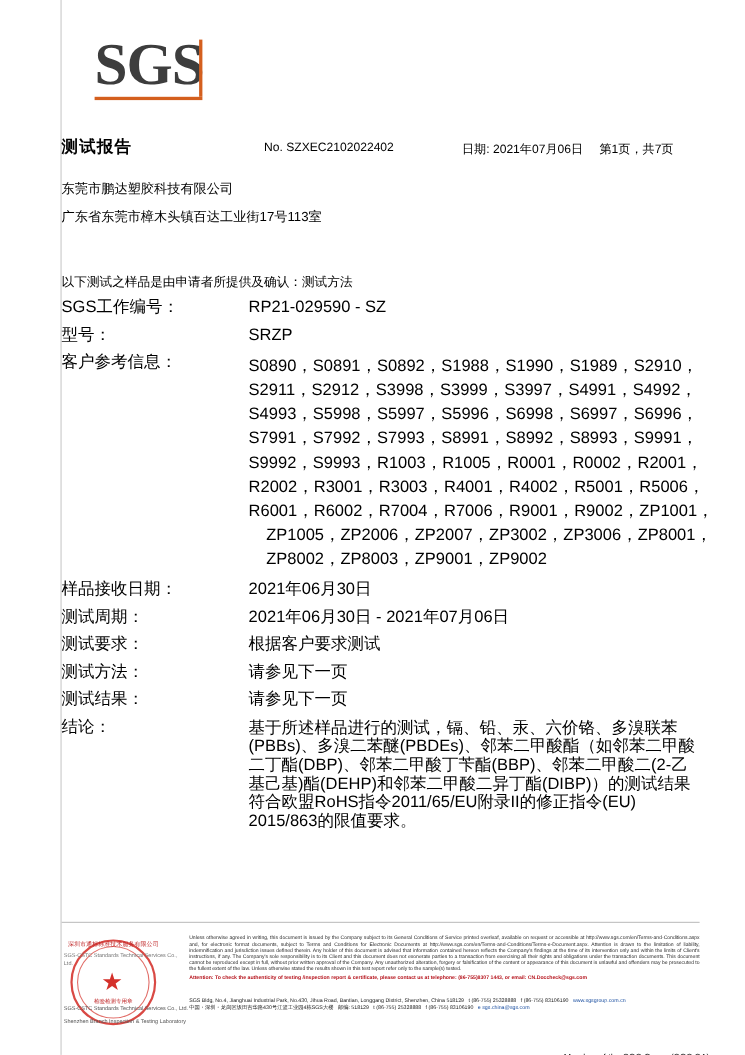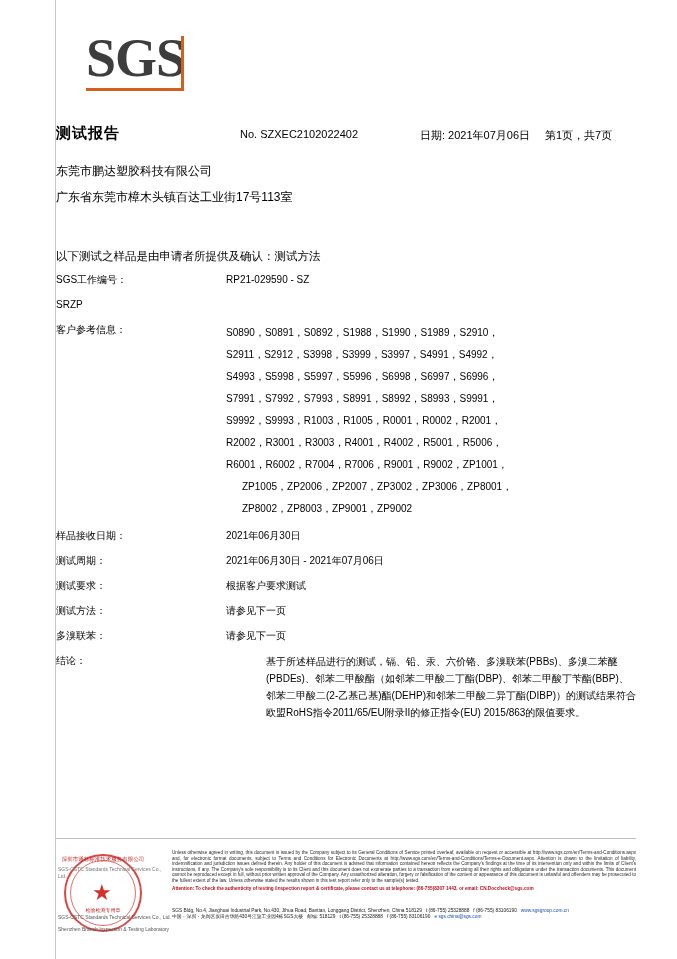--- a/index.html
+++ b/index.html
@@ -115,21 +115,21 @@
     top: 249px;
     font-size: 11.5px;
   }
 
   
   .fields {
     position: absolute;
     left: 56px;
     top: 272px;
     width: 580px;
-    font-size: 10px;
+    font-size: 15px;
   }
   .field-row {
     display: flex;
     align-items: flex-start;
     margin-bottom: 9px;
   }
   .field-label {
     width: 170px;
     flex: 0 0 170px;
     line-height: 16px;
@@ -142,21 +142,20 @@
   .cust-lines div {
     line-height: 22px;
     white-space: pre;
   }
   .cust-lines div.indent { padding-left: 16px; }
 
   .gap-row { margin-top: 8px; }
 
   .concl-text {
     line-height: 17px;
-    margin-left: 40px;
   }
 
   
   .footer-line {
     position: absolute;
     left: 56px;
     top: 838px;
     width: 580px;
     height: 1px;
     background: #bfbfbf;
@@ -311,20 +310,21 @@
   <div class="sample-line">以下测试之样品是由申请者所提供及确认：测试方法</div>
 
   <div class="fields">
 
     <div class="field-row">
       <div class="field-label">SGS工作编号：</div>
       <div class="field-value">RP21-029590 - SZ</div>
     </div>
 
     <div class="field-row">
+      <div class="field-label">型号：</div>
       <div class="field-value">SRZP</div>
     </div>
 
     <div class="field-row cust-ref-row">
       <div class="field-label">客户参考信息：</div>
       <div class="field-value cust-lines">
         <div>S0890，S0891，S0892，S1988，S1990，S1989，S2910，</div>
         <div>S2911，S2912，S3998，S3999，S3997，S4991，S4992，</div>
         <div>S4993，S5998，S5997，S5996，S6998，S6997，S6996，</div>
         <div>S7991，S7992，S7993，S8991，S8992，S8993，S9991，</div>
@@ -350,21 +350,21 @@
       <div class="field-label">测试要求：</div>
       <div class="field-value">根据客户要求测试</div>
     </div>
 
     <div class="field-row">
       <div class="field-label">测试方法：</div>
       <div class="field-value">请参见下一页</div>
     </div>
 
     <div class="field-row">
-      <div class="field-label">多溴联苯：</div>
+      <div class="field-label">测试结果：</div>
       <div class="field-value">请参见下一页</div>
     </div>
 
     <div class="field-row">
       <div class="field-label">结论：</div>
       <div class="field-value concl-text">基于所述样品进行的测试，镉、铅、汞、六价铬、多溴联苯(PBBs)、多溴二苯醚(PBDEs)、邻苯二甲酸酯（如邻苯二甲酸二丁酯(DBP)、邻苯二甲酸丁苄酯(BBP)、邻苯二甲酸二(2-乙基己基)酯(DEHP)和邻苯二甲酸二异丁酯(DIBP)）的测试结果符合欧盟RoHS指令2011/65/EU附录II的修正指令(EU) 2015/863的限值要求。</div>
     </div>
 
   </div>
 

